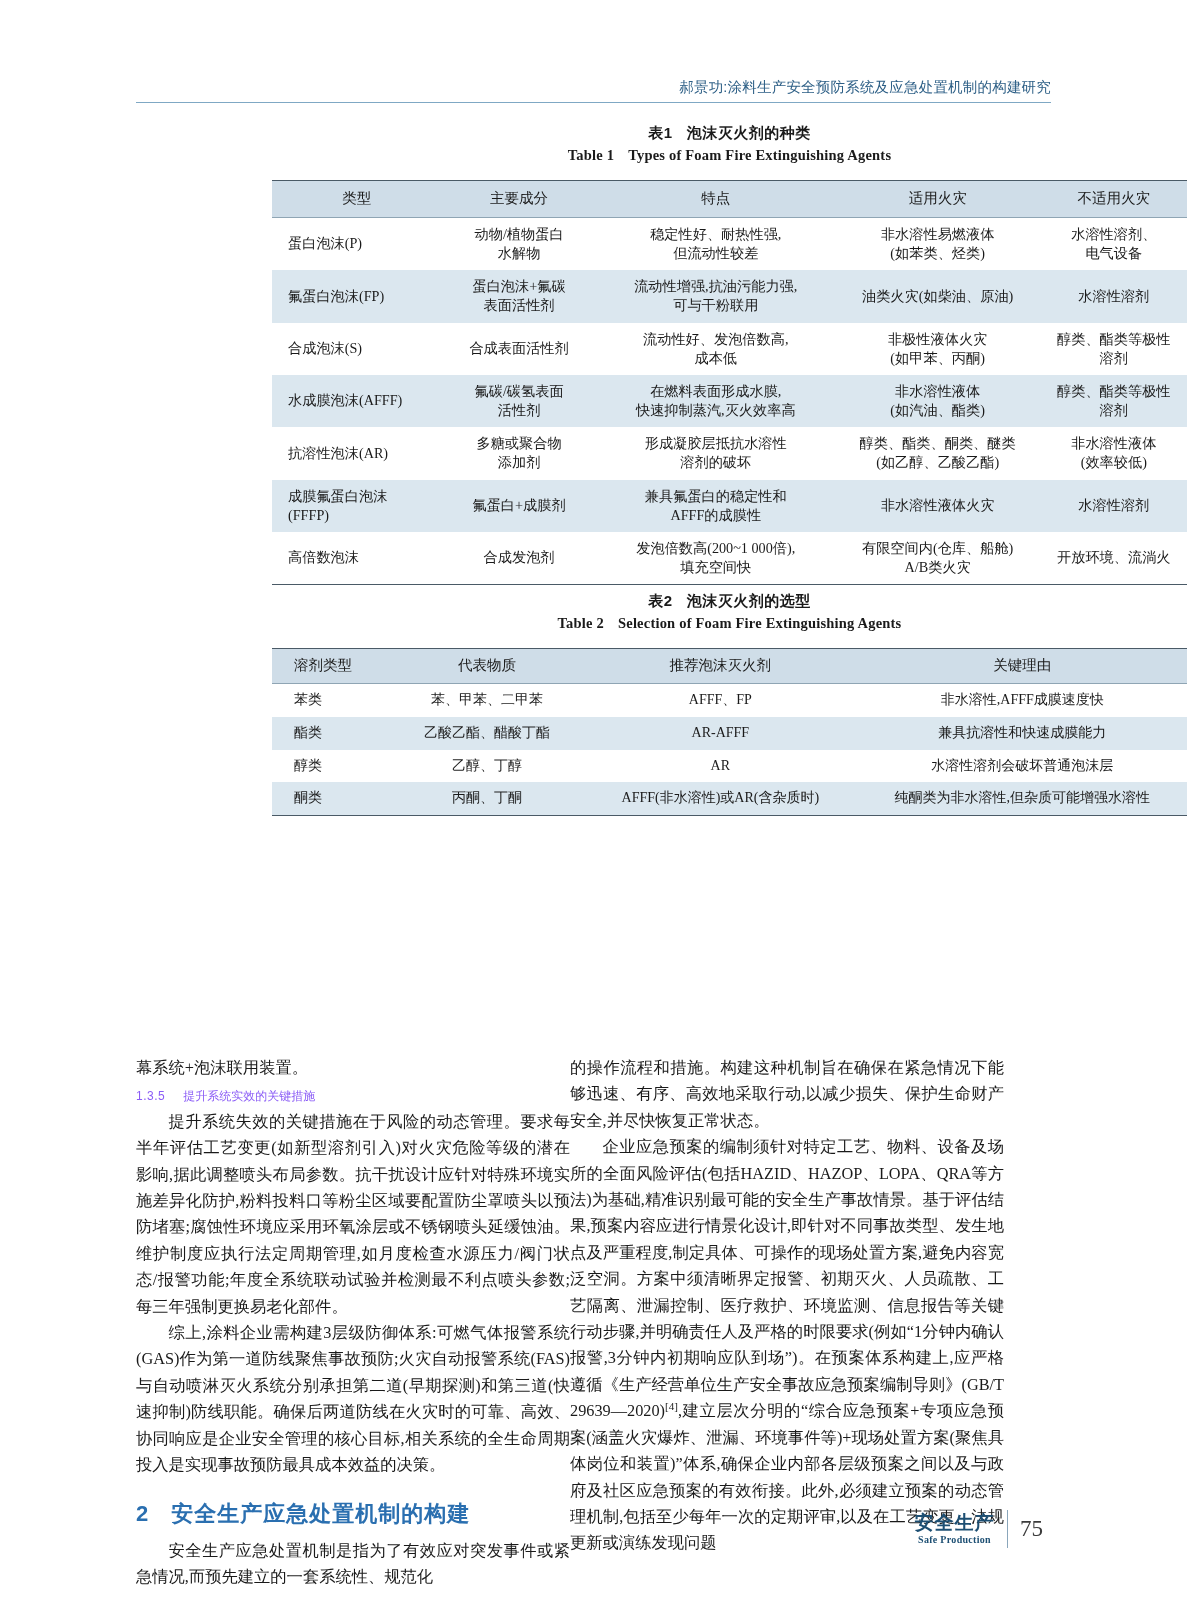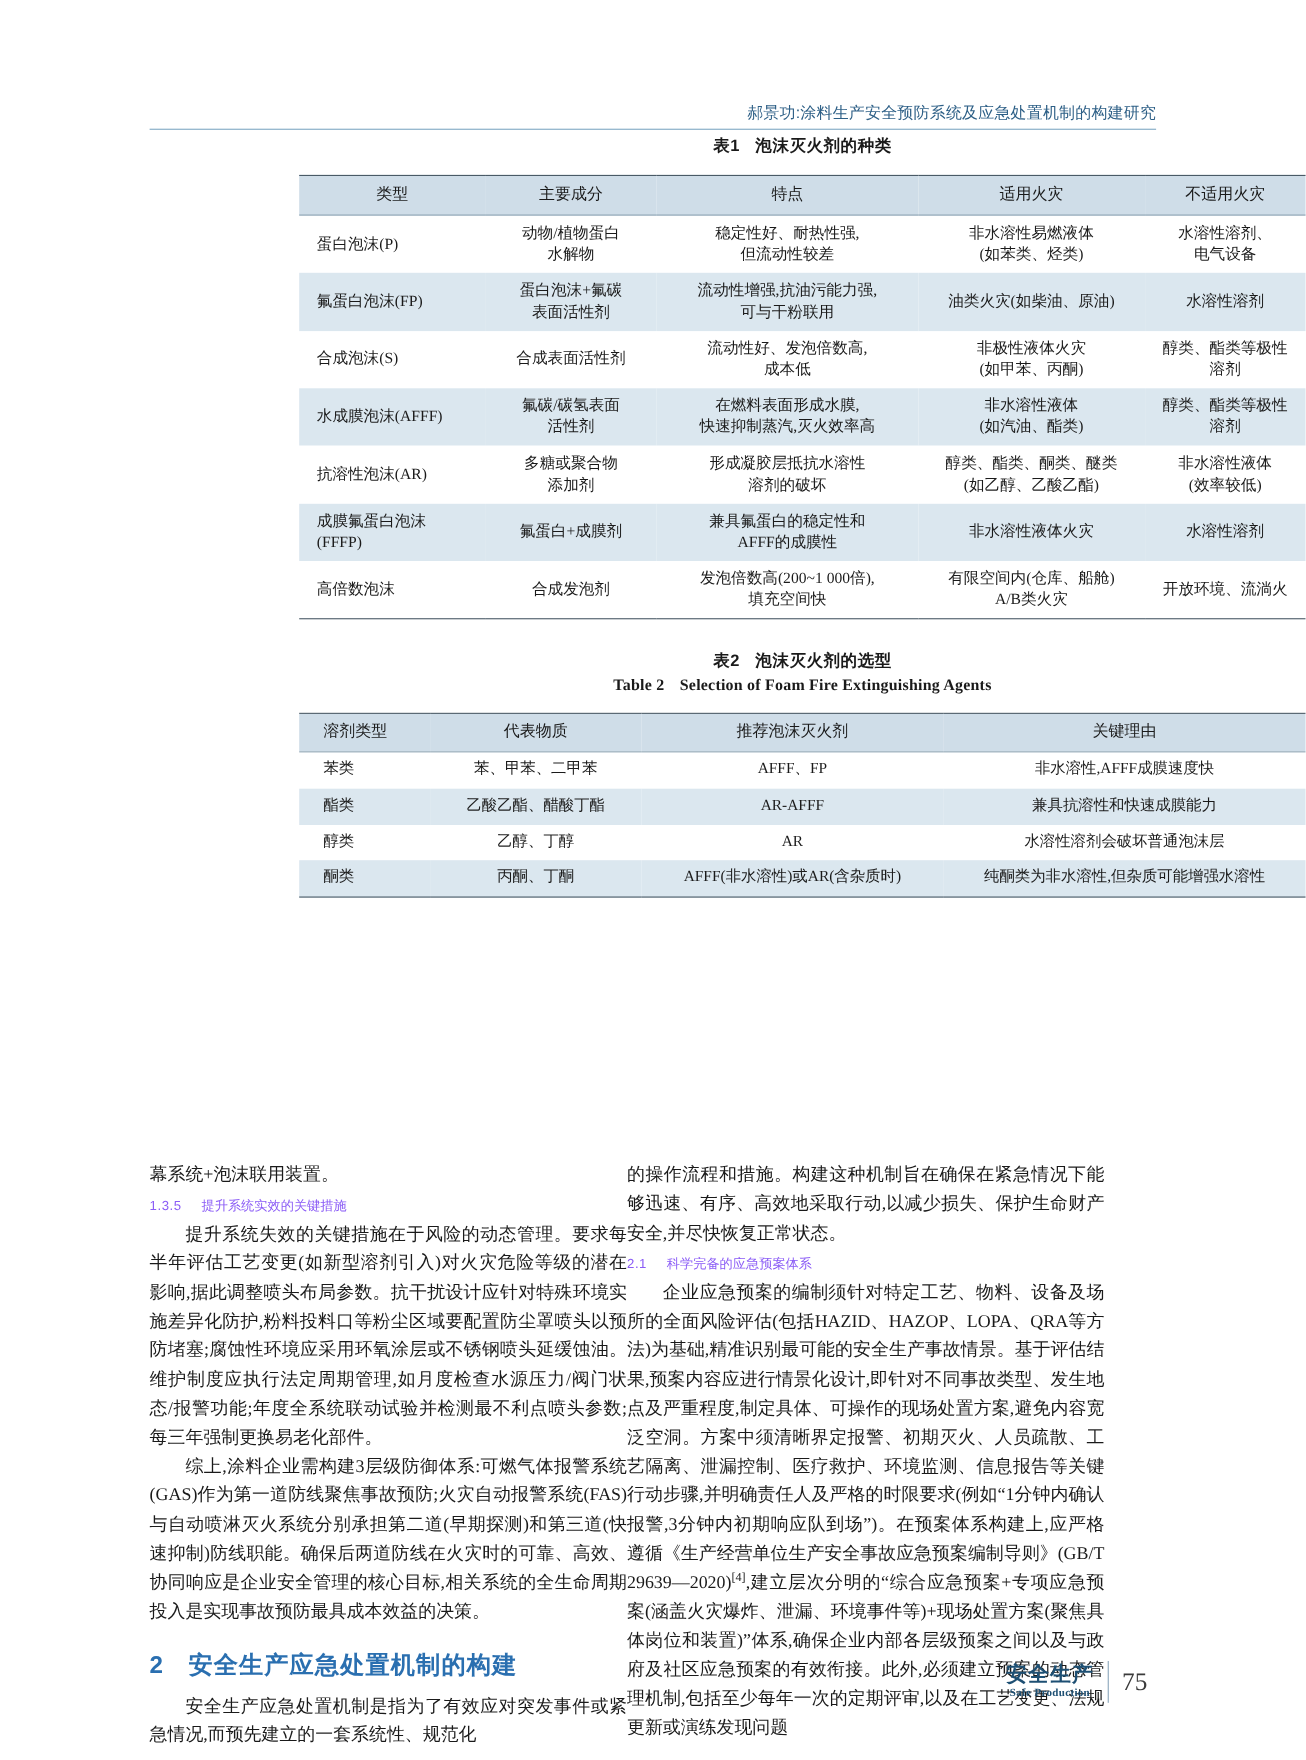--- a/index.html
+++ b/index.html
@@ -19,21 +19,21 @@
     width: 1187px;
     height: 1600px;
     box-sizing: border-box;
     padding: 0;
     overflow: hidden;
   }
 
   
   .runhead {
     position: absolute;
-    top: 93px;
+    top: 78px;
     left: 136px;
     right: 136px;
     height: 26px;
   }
   .runhead-text {
     font-size: 14.5px;
     color: #2d5f86;
     text-align: right;
     letter-spacing: 0.2px;
     font-family: "Liberation Sans", sans-serif;
@@ -195,20 +195,23 @@
 
   <div class="runhead">
     <div class="runhead-text">郝景功:涂料生产安全预防系统及应急处置机制的构建研究</div>
     <div class="runhead-rule"></div>
   </div>
 
   <div class="tbl-wrap" style="position:absolute; top:122px; left:136px; width:915px;">
     <div class="tbl-caption">
       <div class="cap-cn">
         <span class="cap-num">表1</span><span>泡沫灭火剂的种类</span>
+      </div>
+      <div class="cap-en">
+        <span class="cap-num">Table 1</span><span>Types of Foam Fire Extinguishing Agents</span>
       </div>
     </div>
 
     <table class="t1" style="margin-top:14px;">
       <colgroup>
         <col style="width:18.5%">
         <col style="width:17%">
         <col style="width:26%">
         <col style="width:22.5%">
         <col style="width:16%">
@@ -340,23 +343,20 @@
       <p>提升系统失效的关键措施在于风险的动态管理。要求每半年评估工艺变更(如新型溶剂引入)对火灾危险等级的潜在影响,据此调整喷头布局参数。抗干扰设计应针对特殊环境实施差异化防护,粉料投料口等粉尘区域要配置防尘罩喷头以预防堵塞;腐蚀性环境应采用环氧涂层或不锈钢喷头延缓蚀油。维护制度应执行法定周期管理,如月度检查水源压力/阀门状态/报警功能;年度全系统联动试验并检测最不利点喷头参数;每三年强制更换易老化部件。</p>
       <p>综上,涂料企业需构建3层级防御体系:可燃气体报警系统(GAS)作为第一道防线聚焦事故预防;火灾自动报警系统(FAS)与自动喷淋灭火系统分别承担第二道(早期探测)和第三道(快速抑制)防线职能。确保后两道防线在火灾时的可靠、高效、协同响应是企业安全管理的核心目标,相关系统的全生命周期投入是实现事故预防最具成本效益的决策。</p>
       <div class="h2">
         <span class="num">2</span><span>安全生产应急处置机制的构建</span>
       </div>
       <p>安全生产应急处置机制是指为了有效应对突发事件或紧急情况,而预先建立的一套系统性、规范化</p>
     </div>
 
     <div class="col">
       <p class="noindent">的操作流程和措施。构建这种机制旨在确保在紧急情况下能够迅速、有序、高效地采取行动,以减少损失、保护生命财产安全,并尽快恢复正常状态。</p>
-      <div class="h3">
-        <span class="num">2.1</span><span>科学完备的应急预案体系</span>
-      </div>
       <p><span>企业应急预案的编制须针对特定工艺、物料、设备及场所的全面风险评估(包括HAZID、HAZOP、LOPA、QRA等方法)为基础,精准识别最可能的安全生产事故情景。基于评估结果,预案内容应进行情景化设计,即针对不同事故类型、发生地点及严重程度,制定具体、可操作的现场处置方案,避免内容宽泛空洞。方案中须清晰界定报警、初期灭火、人员疏散、工艺隔离、泄漏控制、医疗救护、环境监测、信息报告等关键行动步骤,并明确责任人及严格的时限要求(例如“1分钟内确认报警,3分钟内初期响应队到场”)。在预案体系构建上,应严格遵循《生产经营单位生产安全事故应急预案编制导则》(GB/T 29639—2020)</span><sup>[4]</sup><span>,建立层次分明的“综合应急预案+专项应急预案(涵盖火灾爆炸、泄漏、环境事件等)+现场处置方案(聚焦具体岗位和装置)”体系,确保企业内部各层级预案之间以及与政府及社区应急预案的有效衔接。此外,必须建立预案的动态管理机制,包括至少每年一次的定期评审,以及在工艺变更、法规更新或演练发现问题</span></p>
     </div>
 
   </div>
 
   <div class="footer">
     <div class="footer-brand">
       <div class="cn">安全生产</div>
       <div class="en">Safe Production</div>
     </div>

